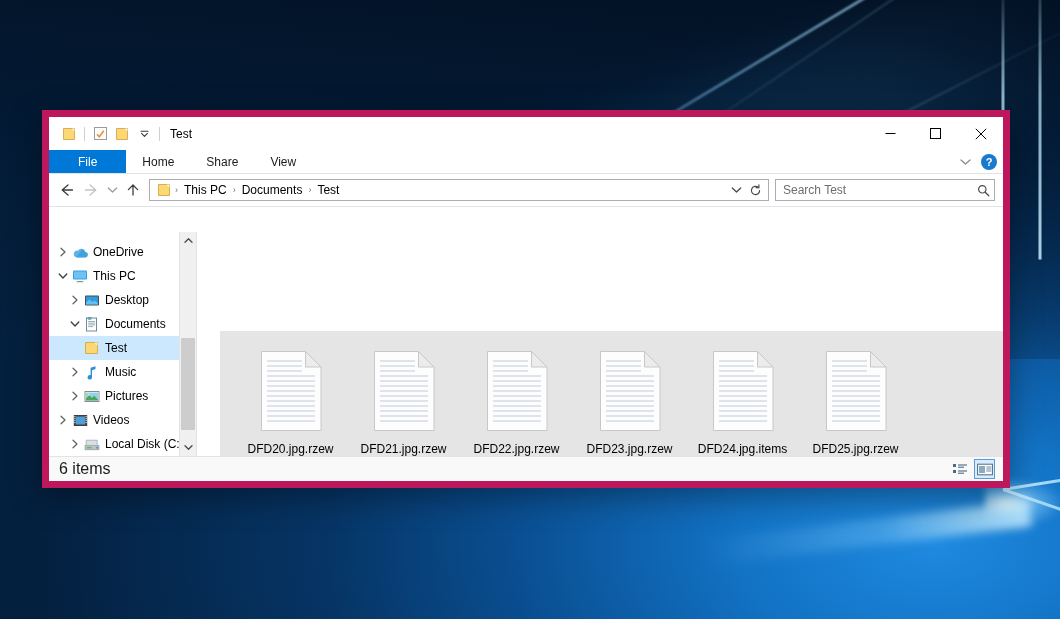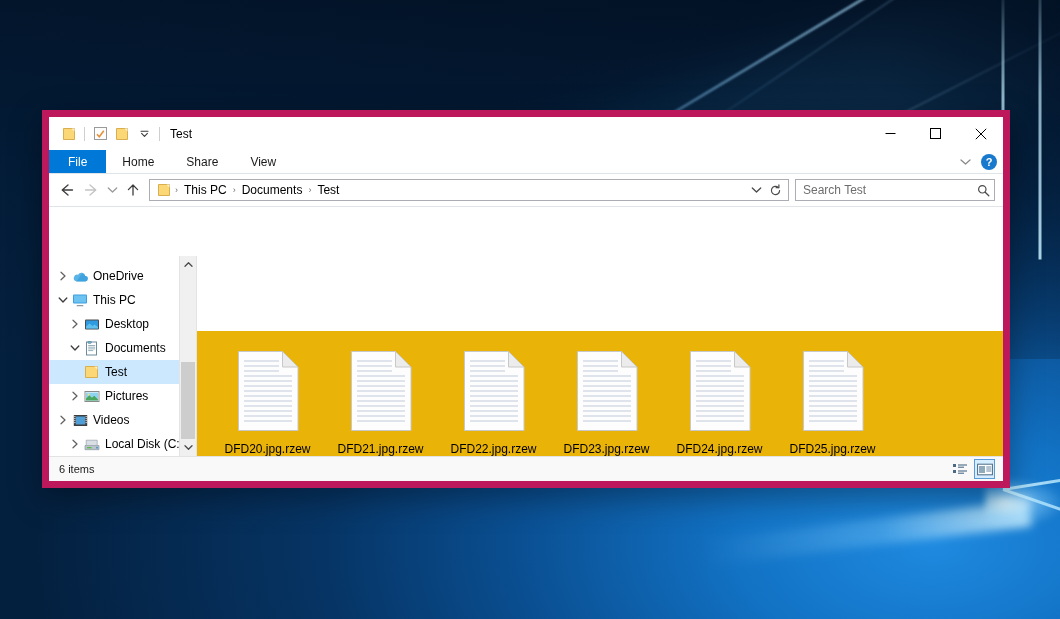--- a/index.html
+++ b/index.html
@@ -104,21 +104,21 @@
   .ribbon {
     height: 24px; background: #ffffff;
     border-bottom: 1px solid #dfe4e8;
     display: flex; align-items: stretch; position: relative; flex: none;
   }
   .tab {
     padding: 0 16px; display: flex; align-items: center;
     font-size: 12px; color: #1a1a1a; height: 100%;
   }
   .tab.file {
-    background: #0078d7; color: #fff; padding: 0 19px;
+    background: #0078d7; color: #fff; padding: 0 29px;
   }
   .ribbon-right {
     position: absolute; right: 6px; top: 0; height: 100%;
     display: flex; align-items: center; gap: 10px;
   }
   .help-btn {
     width: 16px; height: 16px; border-radius: 50%;
     background: #1879cd; color: #fff; font-size: 11px; font-weight: bold;
     display: flex; align-items: center; justify-content: center;
   }
@@ -142,21 +142,21 @@
   .crumbs { display: flex; align-items: center; flex: 1; gap: 0; overflow: hidden; }
   .crumb {
     font-size: 12px; color: #000; padding: 0 5px; white-space: nowrap;
   }
   .crumb-sep { color: #6d6d6d; font-size: 9px; padding: 0 1px; }
   .addr-right { display: flex; align-items: center; gap: 2px; padding-right: 2px; }
   .addr-chev, .addr-refresh {
     width: 17px; height: 20px; display: flex; align-items: center; justify-content: center;
   }
   .searchbox {
-    width: 200px; height: 22px; border: 1px solid #abadb3;
+    width: 220px; height: 22px; border: 1px solid #abadb3;
     background: #fff; display: flex; align-items: center;
     padding: 0 4px 0 7px; gap: 4px;
   }
   .searchbox .ph { flex: 1; font-size: 12px; color: #6d6d6d; white-space: nowrap; }
 
   
   .body {
     flex: 1; display: flex; min-height: 0;
     border-top: 1px solid #dfe4e8;
     align-items: flex-end;
@@ -191,42 +191,43 @@
     background: #f0f0f0;
   }
   .sb-arrow.bottom { position: absolute; bottom: 0; left: 0; right: 0; }
   .sb-thumb {
     position: absolute; left: 1px; right: 1px; top: 106px; height: 92px;
     background: #cdcdcd;
   }
 
   
   .content {
-    flex: 1; background: #eab308; position: relative;
+    flex: 1; background: #e5e5e5; position: relative;
     padding: 14px 0 0 14px;
+    margin-left: 23px;
   }
   .filegrid { display: flex; flex-wrap: wrap; gap: 0; }
   .fileitem {
     width: 113px; display: flex; flex-direction: column; align-items: center;
     padding-top: 4px;
   }
   .fileicon {
     width: 68px; height: 84px; position: relative;
   }
   .filename {
     margin-top: 9px; font-size: 12px; color: #000;
     white-space: nowrap;
   }
 
   
   .statusbar {
     height: 25px; border-top: 1px solid #e3e3e3;
     background: #f9f9f9;
     display: flex; align-items: center; padding: 0 6px 0 10px;
-    font-size: 11px; color: #1a1a1a; flex: none;
+    font-size: 16px; color: #1a1a1a; flex: none;
     position: relative;
   }
   .viewbtns {
     position: absolute; right: 8px; top: 0; height: 100%;
     display: flex; align-items: center; gap: 4px;
   }
   .viewbtn {
     width: 21px; height: 20px; display: flex; align-items: center; justify-content: center;
     border: 1px solid transparent;
   }
@@ -450,20 +451,33 @@
         <span class="navicon">
           <svg width="16" height="14" viewBox="0 0 16 14">
             <path d="M1.5 1.5h12v11h-12z" fill="#fcd775" stroke="#d9ae4e"></path>
             <path d="M13.5 1.5l-3.2 0 3.2 3.2z" fill="#ffffff" opacity=".7"></path>
           </svg>
         </span>
         <span class="navlabel">Test</span>
       </div>
 
 
+      <div class="navitem" style="padding-left:18px;">
+        <span class="chev">
+          <svg width="8" height="10" viewBox="0 0 8 10">
+              <path d="M2 1.2l4 3.8-4 3.8" fill="none" stroke="#5f5f5f" stroke-width="1.2" stroke-linecap="round" stroke-linejoin="round"></path>
+            </svg>
+        </span>
+        <span class="navicon">
+          <svg width="14" height="15" viewBox="0 0 14 15">
+            <path d="M10.5 1.2L5.6 2.8v7.4a2.2 2.2 0 1 0 1.4 2V5.2l3.5-1.1z" fill="#2a8fd4"></path>
+          </svg>
+        </span>
+        <span class="navlabel">Music</span>
+      </div>
 
       <div class="navitem" style="padding-left:18px;">
         <span class="chev">
           <svg width="8" height="10" viewBox="0 0 8 10">
               <path d="M2 1.2l4 3.8-4 3.8" fill="none" stroke="#5f5f5f" stroke-width="1.2" stroke-linecap="round" stroke-linejoin="round"></path>
             </svg>
         </span>
         <span class="navicon">
           <svg width="16" height="13" viewBox="0 0 16 13">
             <rect x="1" y="1.5" width="14" height="10" fill="#fff" stroke="#8a8a8a"></rect>
@@ -650,21 +664,21 @@
                   <path d="M10 42h48"></path>
                   <path d="M10 47h48"></path>
                 <path d="M10 52h48"></path>
                   <path d="M10 57h48"></path>
                   <path d="M10 62h48"></path>
                   <path d="M10 67h48"></path>
                 <path d="M10 72h48"></path>
               </g>
             </svg>
           </div>
-          <div class="filename">DFD24.jpg.rzew</div>
+          <div class="filename">DFD24.jpg.items</div>
         </div>
 
         <div class="fileitem">
           <div class="fileicon">
             <svg width="68" height="84" viewBox="0 0 68 84">
               <path d="M4.5 2.5h44l15.5 15.5v63.5h-59.5z" fill="#fdfdfd" stroke="#c8c8c8" stroke-width="1"></path>
               <path d="M48.5 2.5v15.5h15.5z" fill="#ececec" stroke="#c8c8c8" stroke-width="1"></path>
               <g stroke="#d3dae6" stroke-width="1.6">
                 <path d="M10 12h35"></path>
                   <path d="M10 17h35"></path>

